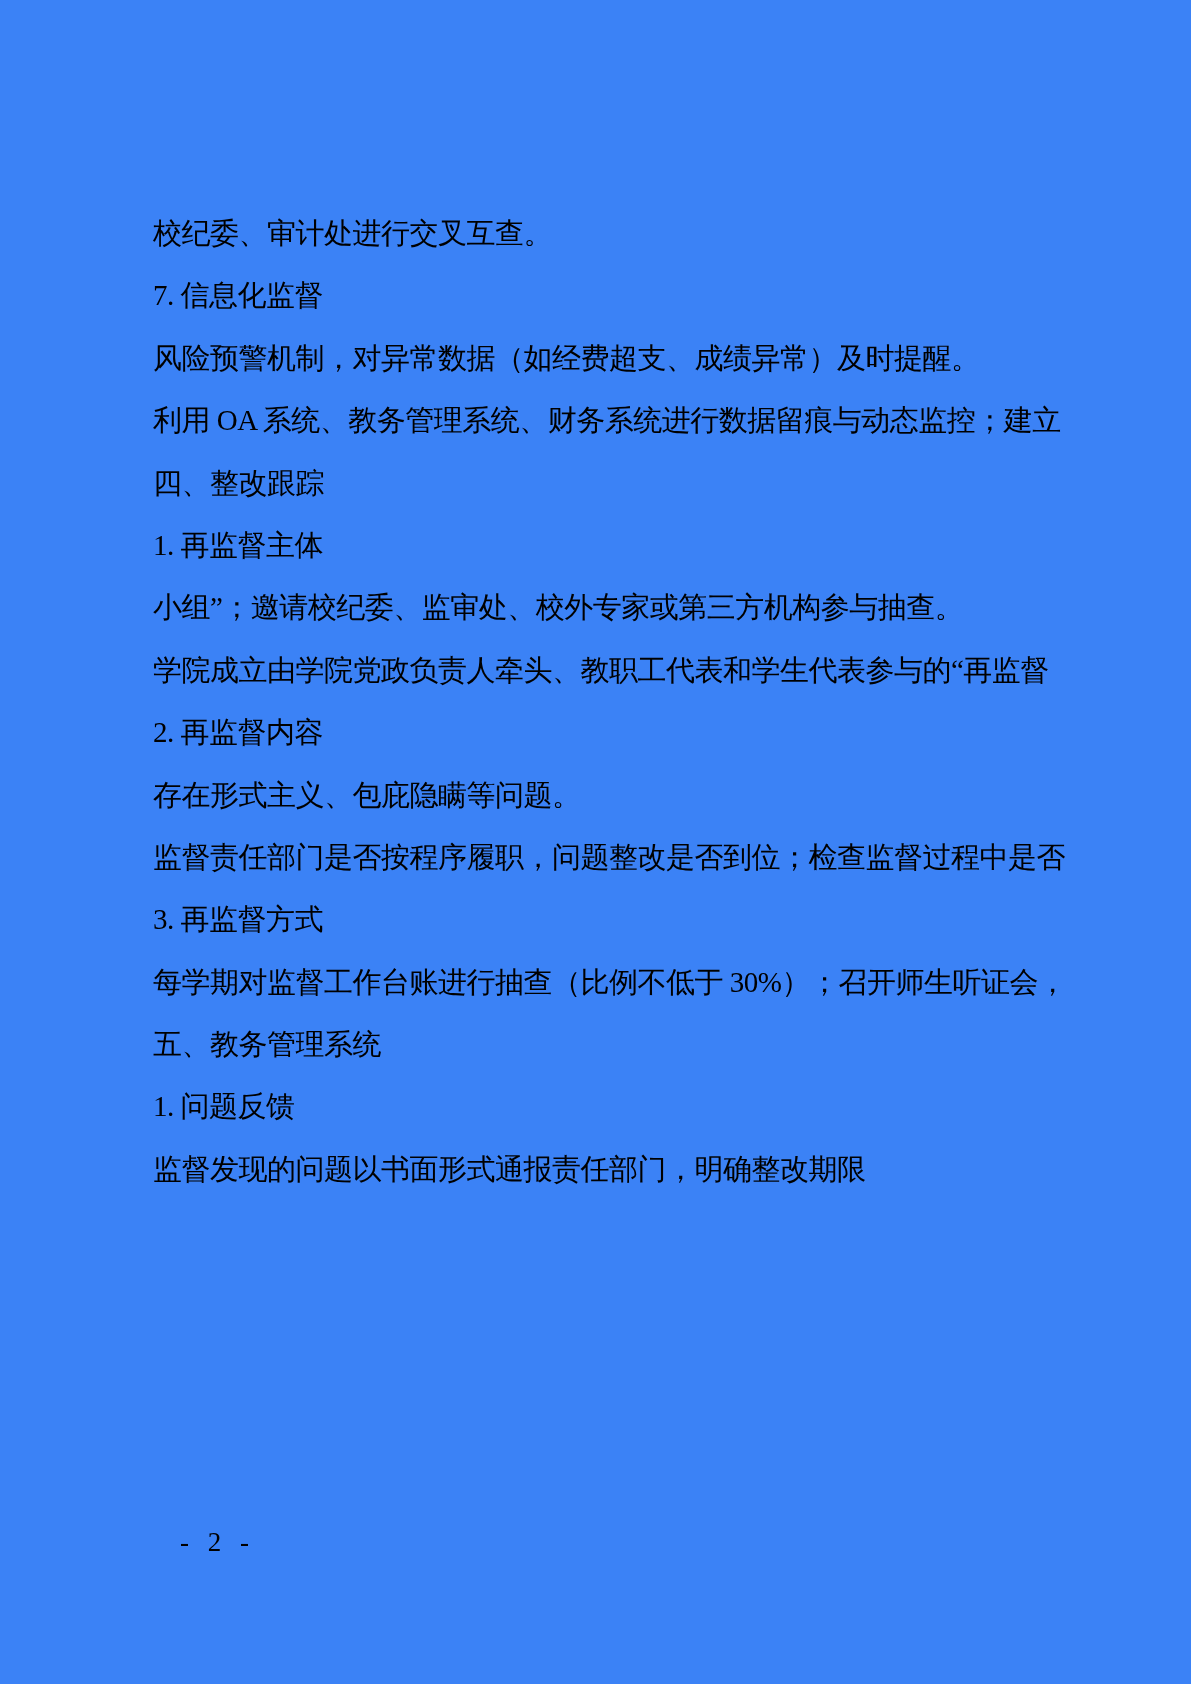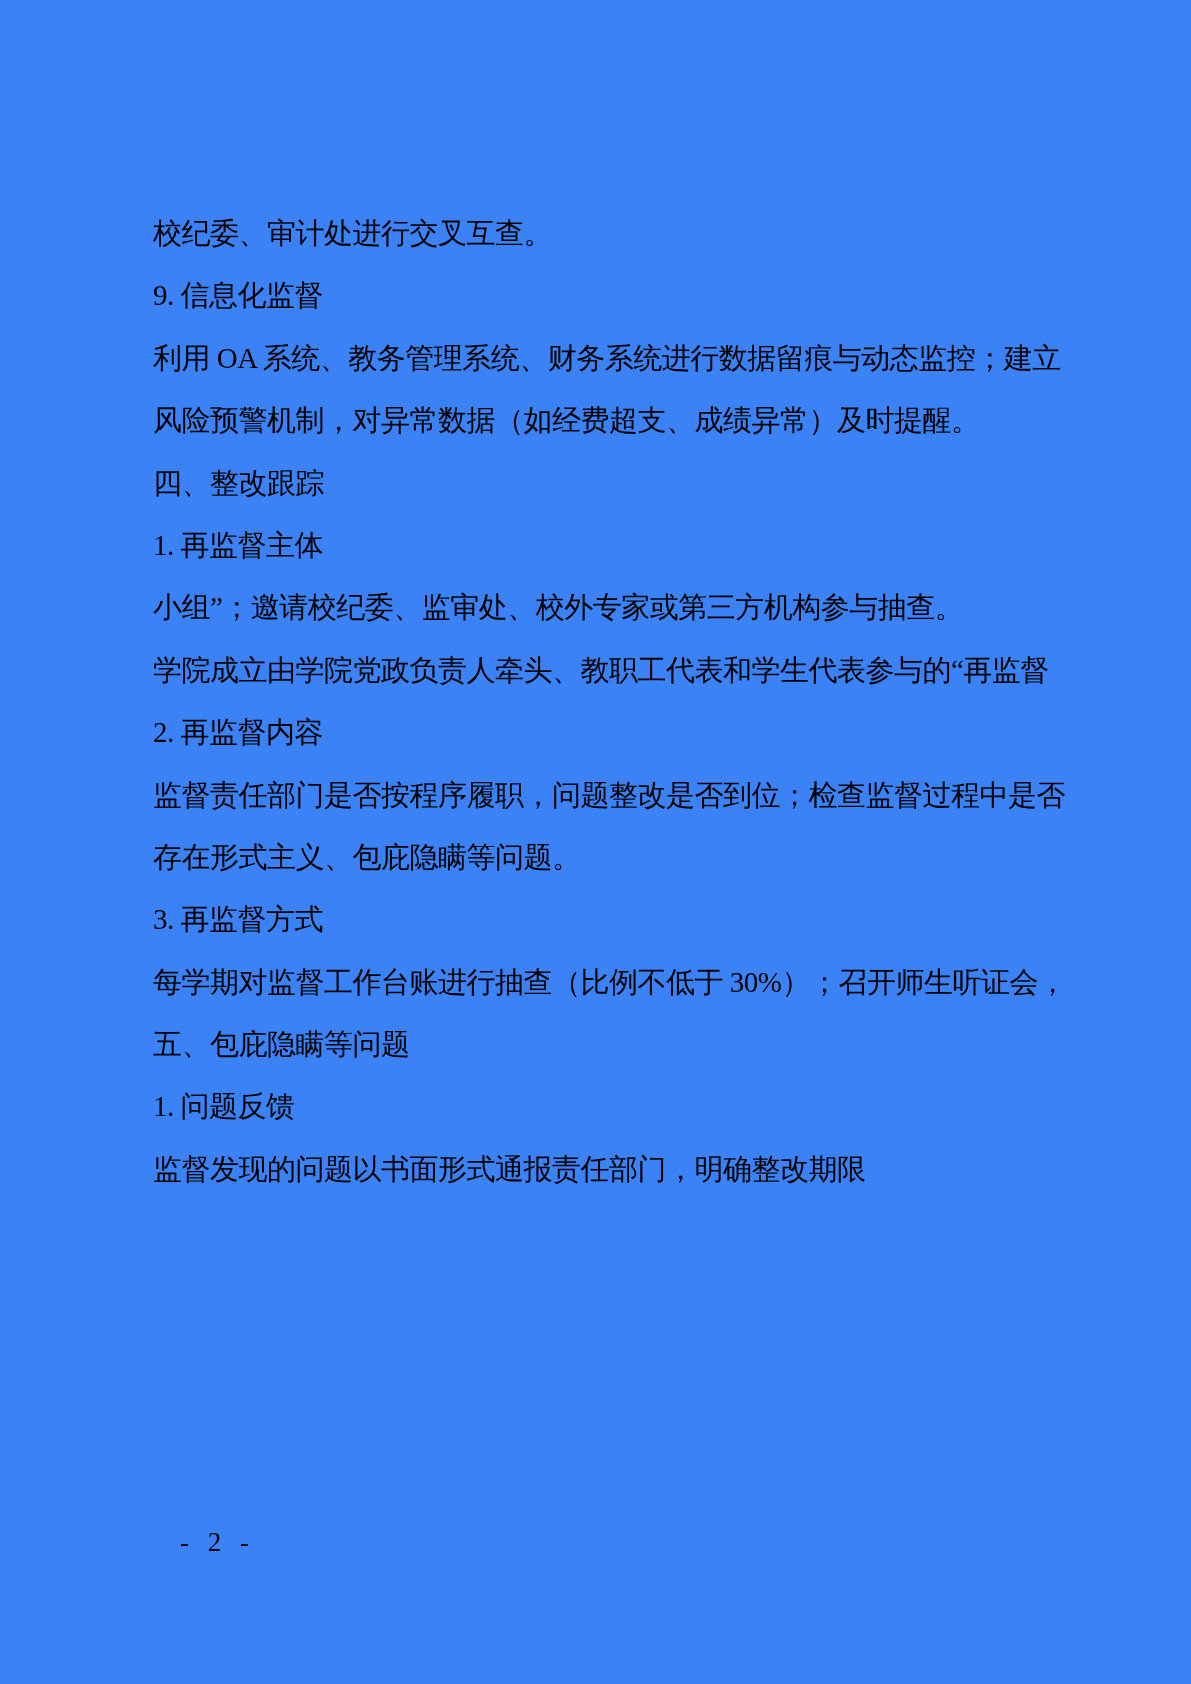--- a/index.html
+++ b/index.html
@@ -49,30 +49,30 @@
     color: #000000;
     white-space: pre;
   }
 </style>
 </head>
 <body>
 
 <div class="page">
   <div class="doc-body">
     <div class="doc-line">校纪委、审计处进行交叉互查。</div>
-    <div class="doc-line">9. 信息化监督</div>
+    <div class="doc-line">7. 信息化监督</div>
+    <div class="doc-line">风险预警机制，对异常数据（如经费超支、成绩异常）及时提醒。</div>
     <div class="doc-line">利用 OA 系统、教务管理系统、财务系统进行数据留痕与动态监控；建立</div>
-    <div class="doc-line">风险预警机制，对异常数据（如经费超支、成绩异常）及时提醒。</div>
     <div class="doc-line">四、整改跟踪</div>
     <div class="doc-line">1. 再监督主体</div>
     <div class="doc-line">小组”；邀请校纪委、监审处、校外专家或第三方机构参与抽查。</div>
     <div class="doc-line">学院成立由学院党政负责人牵头、教职工代表和学生代表参与的“再监督</div>
     <div class="doc-line">2. 再监督内容</div>
+    <div class="doc-line">存在形式主义、包庇隐瞒等问题。</div>
     <div class="doc-line">监督责任部门是否按程序履职，问题整改是否到位；检查监督过程中是否</div>
-    <div class="doc-line">存在形式主义、包庇隐瞒等问题。</div>
     <div class="doc-line">3. 再监督方式</div>
     <div class="doc-line">每学期对监督工作台账进行抽查（比例不低于 30%）；召开师生听证会，</div>
-    <div class="doc-line">五、包庇隐瞒等问题</div>
+    <div class="doc-line">五、教务管理系统</div>
     <div class="doc-line">1. 问题反馈</div>
     <div class="doc-line">监督发现的问题以书面形式通报责任部门，明确整改期限</div>
   </div>
   <div class="page-number">- 2 -</div>
 </div>
 
 </body></html>

